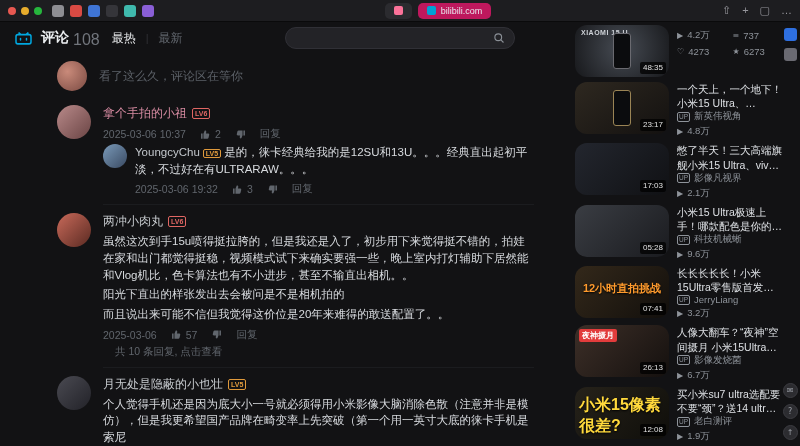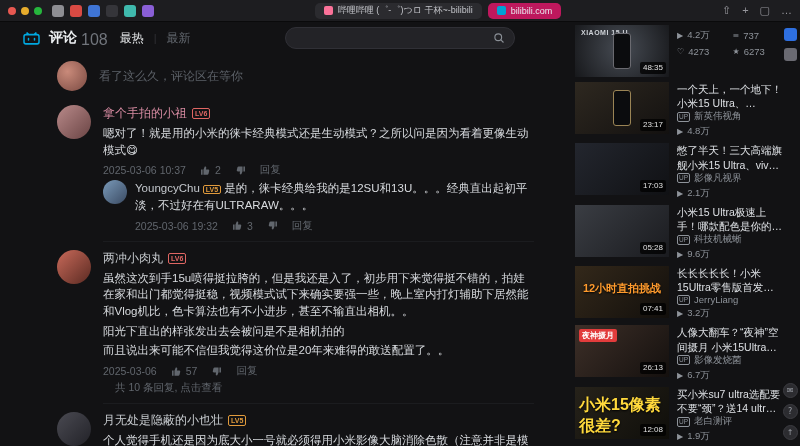--- a/index.html
+++ b/index.html
@@ -19,21 +19,21 @@
     max-width:170px;overflow:hidden}
   .pill.url{background:#be185d;color:#e9eaef}
   .fav{width:9px;height:9px;border-radius:2px;flex-shrink:0}
   .fav.pink{background:#fb7299}.fav.blue{background:#00a1d6}
   .pill-text{overflow:hidden;text-overflow:ellipsis}
   .browser-right{margin-left:auto;display:flex;gap:11px;color:#96969c;font-size:11px;line-height:1}
   
   .page{display:flex;height:424px;background:#121214}
   .main{width:562px;position:relative}
   
-  .cheader{height:32px;display:flex;align-items:center;padding-left:22px}
+  .cheader{height:32px;display:flex;align-items:center;padding-left:14px}
   .logo{display:flex;align-items:center;margin-right:8px}
   .ctitle{font-size:14px;font-weight:bold;color:#eceff1}
   .ccount{font-size:16px;color:#71757c;margin:3px 0 0 4px}
   .tabs{display:flex;align-items:center;gap:10px;margin-left:12px;font-size:12px}
   .tab-active{color:#e6e8ea}
   .tab-sep{color:#303136;font-size:11px}
   .tab{color:#61666d}
   .searchbox{position:absolute;left:285px;top:5px;width:230px;height:22px;border-radius:11px;
     background:#232327;border:1px solid #303036;display:flex;align-items:center;
     justify-content:flex-end;padding:0 9px}
@@ -62,21 +62,21 @@
   .th{width:11px;height:11px;fill:#61666d}
   .th.down{transform:scale(-1)}
   .reply{display:flex;gap:8px;margin:3px 0 1px}
   .ravatar{width:24px;height:24px;border-radius:50%;flex-shrink:0}
   .rline{font-size:11.5px;line-height:1.45;color:#d8dbdf}
   .rname{color:#c3c7cc;margin-right:3px}
   .more{font-size:10.5px;color:#61666d;margin:3px 12px 4px}
   
   .sidebar{width:238px;padding:3px 18px 0 13px}
   .vcard{display:flex;gap:8px;margin-bottom:5px}
-  .thumb{width:94px;height:52px;border-radius:0;position:relative;flex-shrink:0;overflow:hidden}
+  .thumb{width:94px;height:52px;border-radius:12px;position:relative;flex-shrink:0;overflow:hidden}
   .t1{background:radial-gradient(circle at 50% 45%,#474c54,#17181b)}
   .t2{background:linear-gradient(145deg,#2e2820,#131110)}
   .t3{background:linear-gradient(135deg,#23262e,#101114)}
   .t4{background:linear-gradient(135deg,#3a3d43,#1a1b1f)}
   .t5{background:linear-gradient(135deg,#33281a,#120f0c)}
   .t6{background:linear-gradient(135deg,#3d2f28,#14100e)}
   .t7{background:linear-gradient(135deg,#26221a,#0f0e0a)}
   .t1::after,.t2::after{content:"";position:absolute;left:50%;top:50%;width:16px;height:34px;
     transform:translate(-50%,-50%);border-radius:3px;background:#0b0c0e;border:1px solid #6a6a70}
   .t2::after{border-color:#9a8455}
@@ -127,21 +127,20 @@
   </div>
   <span class="ext e1"></span>
   <span class="ext e2"></span>
   <span class="ext e3"></span>
   <span class="ext e4"></span>
   <span class="ext e5"></span>
   <span class="ext e6"></span>
   <div style="flex:1"></div>
   <div class="pill">
     <span class="fav pink"></span>
-    <span class="pill-text">哔哩哔哩 (゜-゜)つロ 干杯~-bilibili</span>
   </div>
   <div class="pill url">
     <span class="fav blue"></span>
     <span class="pill-text">bilibili.com</span>
   </div>
   <div style="flex:1"></div>
   <div class="browser-right">
     <span>⇧</span>
     <span>+</span>
     <span>▢</span>
@@ -178,21 +177,20 @@
       <div class="cplaceholder">看了这么久，评论区在等你</div>
     </div>
 
     <div class="comment">
       <div class="avatar av1"></div>
       <div class="cbody">
         <div class="uname pink">
           <span>拿个手拍的小祖</span>
           <span class="lv lv6">LV6</span>
         </div>
-        <div class="ctext">嗯对了！就是用的小米的徕卡经典模式还是生动模式？之所以问是因为看着更像生动模式😋</div>
         <div class="cmeta">
           <span>2025-03-06 10:37</span>
           <span class="micon">
               <svg class="th">
                 <use href="#ic-thumb"></use>
               </svg>
               <span>2</span>
             </span>
           <span class="micon">
               <svg class="th down">

